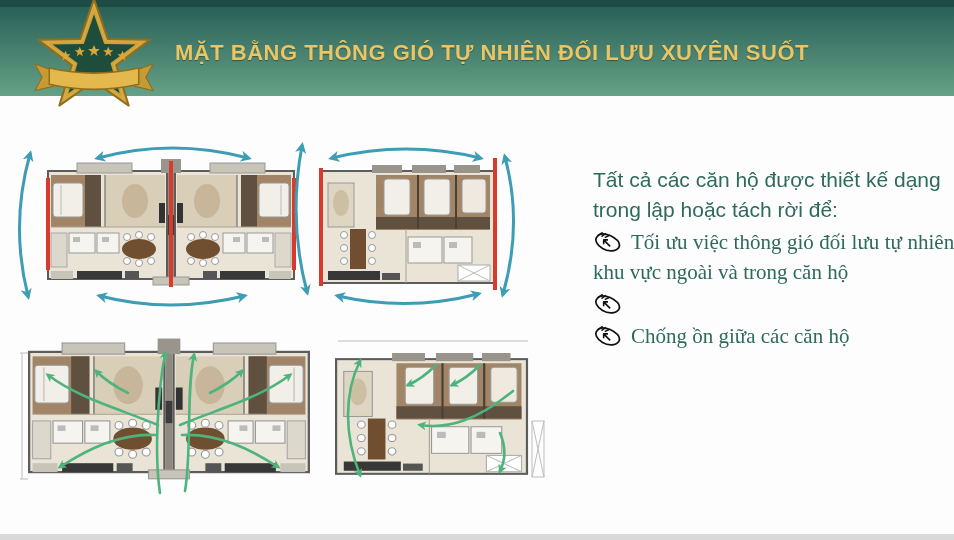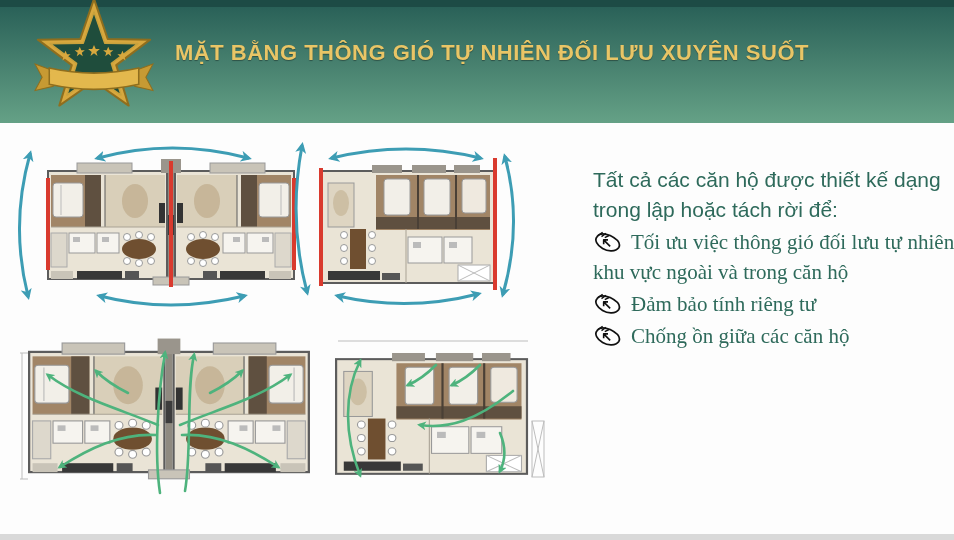--- a/index.html
+++ b/index.html
@@ -1,20 +1,20 @@
 <!DOCTYPE html>
 <html style="--header-top-strip: #1d4b45; --header-grad-top: #2a6158; --header-grad-bottom: #65a186; --title-gold: #e9c566; --badge-gold: #d8a83e; --badge-gold-dark: #8f6e1e; --badge-green: #1f4d3c; --text-green: #2e6a5b; --arrow-teal: #3d9db4; --arrow-green: #4eb37d; --accent-red: #d93a2e; --plan-wall: #5c5c5c; --plan-floor: #eae4d6; --plan-brown: #a18566; --plan-brown-dark: #5f5040; --plan-tan: #d9cfb9; --plan-gray: #c9c4b8; --plan-dark: #383838; --table-brown: #6f4f30; --bottom-strip: #d9d9d9;"><head>
 <meta charset="utf-8">
 <style>
   html,body{margin:0;padding:0;background:#e8e8e8;}
   .stage{position:relative;width:954px;height:540px;background:#fdfdfd;overflow:hidden;
          font-family:"Liberation Sans","DejaVu Sans",sans-serif;}
   
   .top-strip{position:absolute;left:0;top:0;width:954px;height:7px;background:var(--header-top-strip);}
-  .header-bar{position:absolute;left:0;top:7px;width:954px;height:116px;
+  .header-bar{position:absolute;left:0;top:7px;width:954px;height:89px;
               background:linear-gradient(to bottom,var(--header-grad-top),var(--header-grad-bottom));}
   .page-title{position:absolute;left:175px;top:33px;font-size:22px;font-weight:bold;
               letter-spacing:.5px;color:var(--title-gold);white-space:nowrap;
               text-shadow:0 1px 1px rgba(0,0,0,.35);}
   .star-badge{position:absolute;left:33px;top:-2px;width:122px;height:136px;z-index:3;}
   
   .plans-top{position:absolute;left:8px;top:132px;width:540px;height:188px;}
   .plans-bottom{position:absolute;left:8px;top:333px;width:540px;height:182px;}
   
   .text-col{position:absolute;left:553px;top:165px;width:397px;color:var(--text-green);
@@ -206,21 +206,21 @@
     </p>
     <p class="bullet">
       <span class="hand-icon">
         <svg viewBox="0 0 26 24" width="30" height="26">
           <g stroke="#111" stroke-width="1.6" stroke-linejoin="round">
             <path d="M3 7 C0 10, 3 15, 8 18 C13 21, 20 21, 23 17 C25 13, 21 9, 15 6 C10 4, 5 4, 3 7 Z" fill="#fff"></path>
             <path d="M4 6 L8 3 M7 7 L11 4 M10 8 L14 6" fill="none" stroke-width="1.3"></path>
             <path d="M15 16 L9 10 M9 14 L9 10 L13 10" fill="none" stroke-width="1.5"></path>
           </g>
         </svg>
-      </span><span class="bullet-text">Đảm bảo tính riêng tư</span>
+      </span>
     </p>
     <p class="bullet">
       <span class="hand-icon">
         <svg viewBox="0 0 26 24" width="30" height="26">
           <g stroke="#111" stroke-width="1.6" stroke-linejoin="round">
             <path d="M3 7 C0 10, 3 15, 8 18 C13 21, 20 21, 23 17 C25 13, 21 9, 15 6 C10 4, 5 4, 3 7 Z" fill="#fff"></path>
             <path d="M4 6 L8 3 M7 7 L11 4 M10 8 L14 6" fill="none" stroke-width="1.3"></path>
             <path d="M15 16 L9 10 M9 14 L9 10 L13 10" fill="none" stroke-width="1.5"></path>
           </g>
         </svg>

